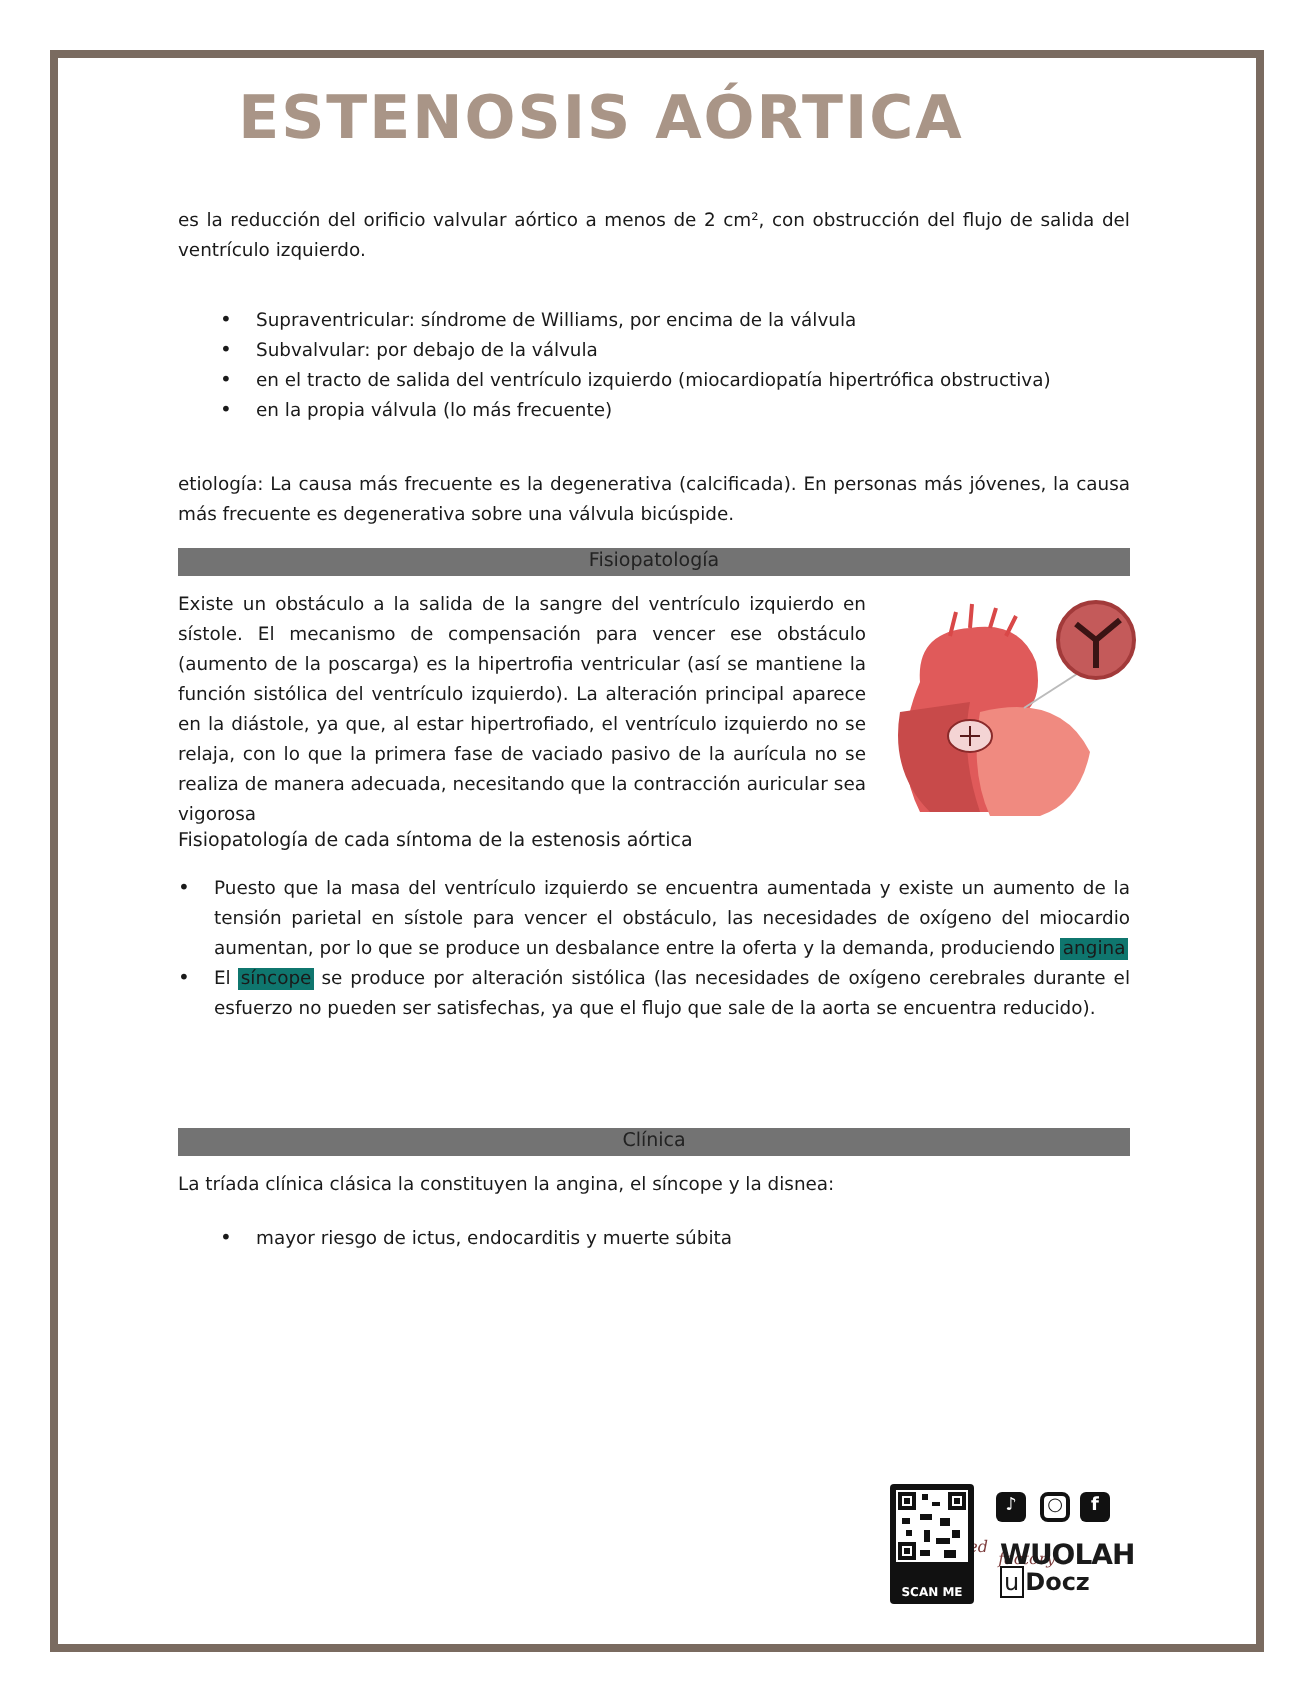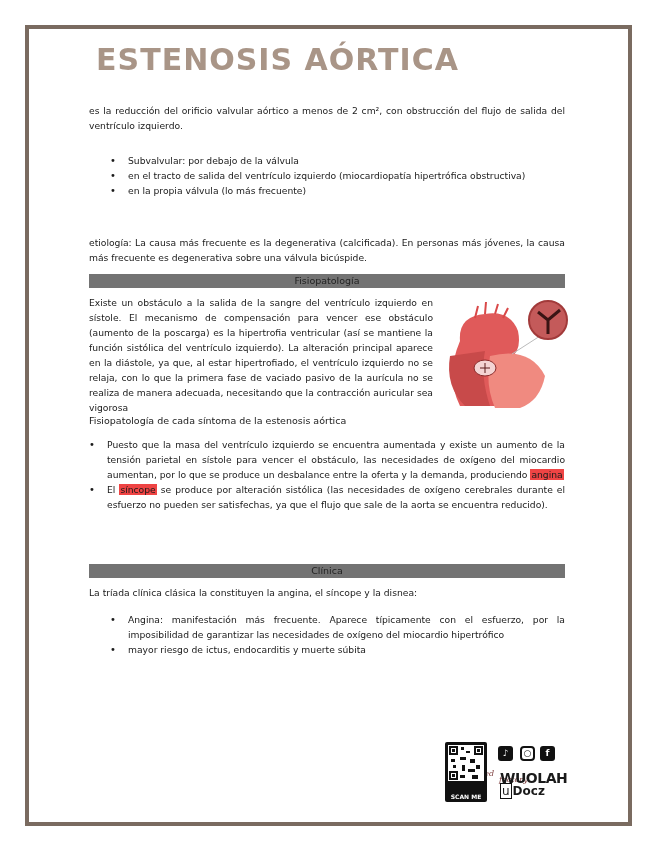--- a/index.html
+++ b/index.html
@@ -2,30 +2,30 @@
 <html><head>
 <meta charset="utf-8">
 <style>
   html, body { margin:0; padding:0; background:#ffffff; }
   body { width:655px; height:848px; position:relative; overflow:hidden;
          font-family:"DejaVu Sans", sans-serif; color:#1a1a1a; }
   .frame { position:absolute; left:25px; top:25px; width:599px; height:793px;
            border:4px solid #7a6b60; box-sizing:content-box; }
   .title { position:absolute; left:0; top:42px; width:555px; text-align:center;
            font-family:"DejaVu Sans", sans-serif; font-weight:bold; font-size:30px;
-           color:#a99587; letter-spacing:1px; }
+           color:#a99587; letter-spacing:1px;padding-left:23px; }
   .text { font-size:9.2px; line-height:15px; }
   .abs { position:absolute; }
   .justify { text-align:justify; }
   ul.b { list-style:none; margin:0; padding:0; }
   ul.b li { position:relative; padding-left:0; }
   ul.b li::before { content:"\2022"; position:absolute; left:-18px; top:0; font-size:10px; }
   .bar { position:absolute; left:89px; width:476px; height:14px; background:#737373;
          text-align:center; font-size:9.5px; line-height:14px; color:#222; }
-  .hl { background:#ef4444; padding:0 1px; }
+  .hl { background:#0f766e; padding:0 1px; }
   .heart { position:absolute; left:440px; top:296px; width:130px; height:115px; }
   .footer { position:absolute; left:440px; top:712px; width:130px; height:100px; }
   .qr { position:absolute; left:5px; top:30px; width:42px; height:60px; background:#111; border-radius:2px; }
   .qr-inner { position:absolute; left:3px; top:3px; width:36px; height:36px; background:#fff; }
   .qr-label { position:absolute; left:0; bottom:2px; width:42px; text-align:center; color:#fff; font-size:6px; font-weight:bold; }
   .soc { position:absolute; top:34px; width:15px; height:15px; border-radius:3px; background:#111; color:#fff;
          font-size:9px; line-height:15px; text-align:center; font-weight:bold; }
   .wuolah { position:absolute; left:60px; top:58px; font-size:14px; font-weight:bold; letter-spacing:-0.5px; }
   .udocz { position:absolute; left:60px; top:72px; font-size:12px; font-weight:bold; }
   .udocz .u { border:1px solid #111; padding:0 1px; font-weight:normal; margin-right:1px; }
@@ -36,20 +36,21 @@
 </head>
 <body>
 
 <div class="frame"></div>
 
 <div class="title">ESTENOSIS AÓRTICA</div>
 
 <p class="abs text justify" style="left:89px; top:103px; width:476px; margin:0;">es la reducción del orificio valvular aórtico a menos de 2 cm², con obstrucción del flujo de salida del ventrículo izquierdo.</p>
 
 <ul class="b abs text" style="left:128px; top:153px; width:440px;">
+  <li>Supraventricular: síndrome de Williams, por encima de la válvula</li>
   <li>Subvalvular: por debajo de la válvula</li>
   <li>en el tracto de salida del ventrículo izquierdo (miocardiopatía hipertrófica obstructiva)</li>
   <li>en la propia válvula (lo más frecuente)</li>
 </ul>
 
 <p class="abs text justify" style="left:89px; top:235px; width:476px; margin:0;">etiología: La causa más frecuente es la degenerativa (calcificada). En personas más jóvenes, la causa más frecuente es degenerativa sobre una válvula bicúspide.</p>
 
 <div class="bar" style="top:274px;">Fisiopatología</div>
 
 <p class="abs text justify" style="left:89px; top:295px; width:344px; margin:0;">Existe un obstáculo a la salida de la sangre del ventrículo izquierdo en sístole. El mecanismo de compensación para vencer ese obstáculo (aumento de la poscarga) es la hipertrofia ventricular (así se mantiene la función sistólica del ventrículo izquierdo). La alteración principal aparece en la diástole, ya que, al estar hipertrofiado, el ventrículo izquierdo no se relaja, con lo que la primera fase de vaciado pasivo de la aurícula no se realiza de manera adecuada, necesitando que la contracción auricular sea vigorosa</p>
@@ -73,21 +74,20 @@
 <ul class="b abs text justify" style="left:107px; top:437px; width:458px;">
   <li><span>Puesto que la masa del ventrículo izquierdo se encuentra aumentada y existe un aumento de la tensión parietal en sístole para vencer el obstáculo, las necesidades de oxígeno del miocardio aumentan, por lo que se produce un desbalance entre la oferta y la demanda, produciendo </span><span class="hl">angina</span></li>
   <li><span>El </span><span class="hl">síncope</span><span> se produce por alteración sistólica (las necesidades de oxígeno cerebrales durante el esfuerzo no pueden ser satisfechas, ya que el flujo que sale de la aorta se encuentra reducido).</span></li>
 </ul>
 
 <div class="bar" style="top:564px;">Clínica</div>
 
 <p class="abs text" style="left:89px; top:585px; width:476px; margin:0;">La tríada clínica clásica la constituyen la angina, el síncope y la disnea:</p>
 
 <ul class="b abs text justify" style="left:128px; top:612px; width:437px;">
-  <li>Angina: manifestación más frecuente. Aparece típicamente con el esfuerzo, por la imposibilidad de garantizar las necesidades de oxígeno del miocardio hipertrófico</li>
   <li>mayor riesgo de ictus, endocarditis y muerte súbita</li>
 </ul>
 
 <div class="footer">
   <div class="logo">
     <span class="m">M</span><span class="s">ed</span>
     <span class="s" style="position:relative; top:6px;">factory</span>
   </div>
   <div class="qr">
     <div class="qr-inner">

